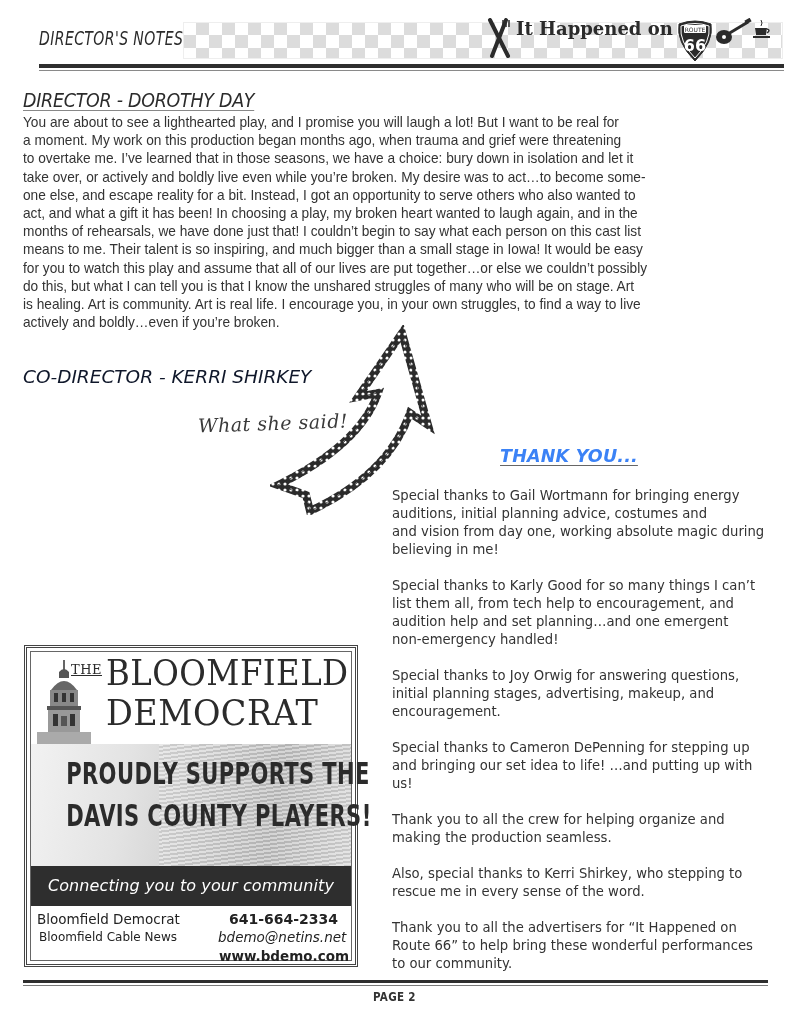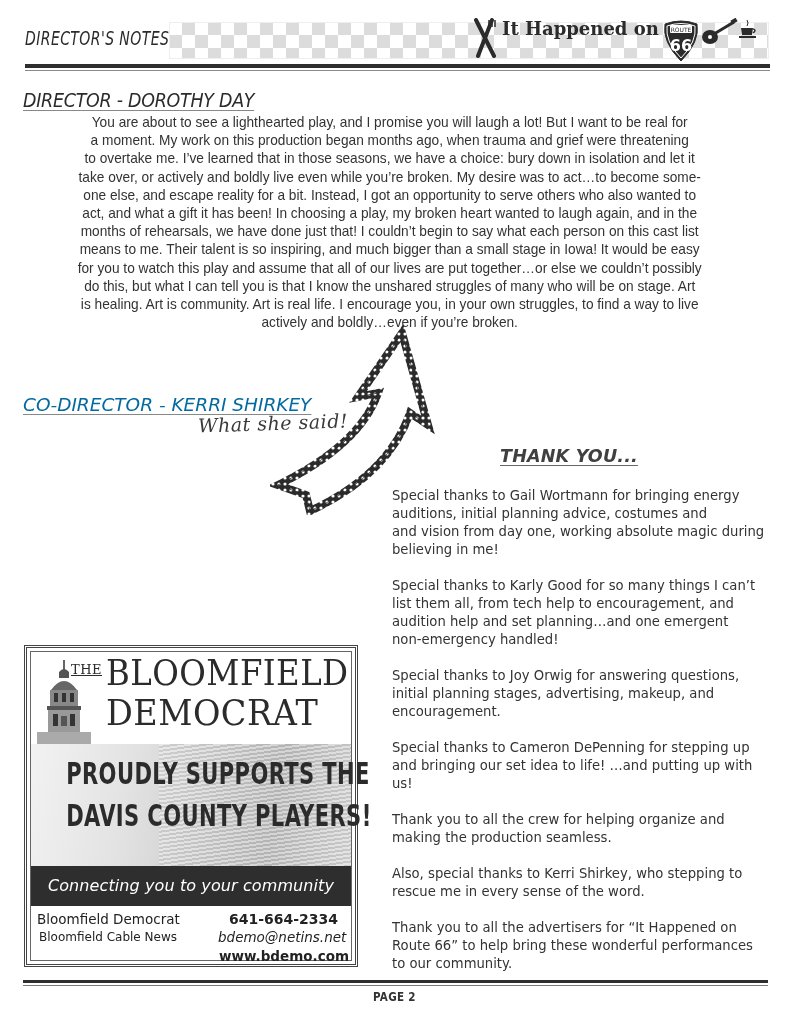--- a/index.html
+++ b/index.html
@@ -1,45 +1,45 @@
 <!DOCTYPE html>
 <html><head>
 <meta charset="utf-8">
 <style>
   html, body { margin: 0; padding: 0; background: #ffffff; }
   body { width: 791px; height: 1024px; position: relative; overflow: hidden; font-family: "DejaVu Sans", sans-serif; color: #2b2b2b; }
 
   
-  .header { position: absolute; left: 2px; top: 0; width: 643px; height: 70px; }
+  .header { position: absolute; left: 16px; top: 0; width: 643px; height: 70px; }
   .header-title { position: absolute; left: 23px; top: 27px; font-family: "DejaVu Sans Condensed", "DejaVu Sans", sans-serif; font-style: italic; font-size: 19px; letter-spacing: 0.5px; color: #2b2b2b; transform: scaleX(0.82); transform-origin: left center; white-space: nowrap; }
   .checker { position: absolute; left: 167px; top: 22px; width: 600px; height: 37px;
     background-color: #ffffff;
     background-image:
       linear-gradient(45deg, #dcdcdc 25%, transparent 25%, transparent 75%, #dcdcdc 75%),
       linear-gradient(45deg, #dcdcdc 25%, transparent 25%, transparent 75%, #dcdcdc 75%);
     background-size: 26px 26px; background-position: 0 0, 13px 13px;
     transform-origin: center; }
   .checker-mask { position: absolute; left: 167px; top: 22px; width: 600px; height: 37px; border: 1px solid #eeeeee; box-sizing: border-box; }
   .logo { position: absolute; left: 470px; top: 18px; height: 42px; display: flex; align-items: flex-start; background: transparent; }
   .logo-text { font-family: "DejaVu Serif", serif; font-weight: bold; font-size: 18px; color: #2b2b2b; margin: 0 3px 0 4px; white-space: nowrap; }
   .header-rule-thick { position: absolute; left: 23px; top: 64px; width: 745px; height: 4px; background: #2e2e2e; }
   .header-rule-thin { position: absolute; left: 23px; top: 70px; width: 745px; height: 1px; background: #8a8a8a; }
 
   
   .h-director { position: absolute; left: 23px; top: 89px; font-family: "DejaVu Sans", sans-serif; font-style: italic; font-size: 19px; color: #2b2b2b; text-decoration: underline; text-decoration-color: #888; text-underline-offset: 3px; letter-spacing: -0.3px; transform: scaleX(0.92); transform-origin: left; white-space: nowrap; }
-  .director-body { position: absolute; left: 23px; top: 113px; width: 760px; font-family: "Liberation Sans", sans-serif; font-size: 14.2px; line-height: 18.2px; color: #333; text-align: center; }
+  .director-body { position: absolute; left: 23px; top: 113px; width: 760px; font-family: "Liberation Sans", sans-serif; font-size: 14.2px; line-height: 18.2px; color: #333; }
   .director-body span { display: block; white-space: nowrap; transform: scaleX(0.965); transform-origin: left; }
 
-  .h-codirector { position: absolute; left: 23px; top: 366px; font-family: "DejaVu Sans", sans-serif; font-style: italic; font-size: 18.5px; color: #0369a1; text-decoration: underline; text-decoration-color: #888; text-underline-offset: 3px; white-space: nowrap; margin-top: 28px; }
+  .h-codirector { position: absolute; left: 23px; top: 366px; font-family: "DejaVu Sans", sans-serif; font-style: italic; font-size: 18.5px; color: #0f172a; text-decoration-color: #888; text-underline-offset: 3px; white-space: nowrap; }
   .what-she-said { position: absolute; left: 198px; top: 412px; font-family: "DejaVu Serif", serif; font-style: italic; font-size: 19px; color: #3a3a3a; letter-spacing: 0.5px; transform: rotate(-2deg); white-space: nowrap; }
 
   .arrow { position: absolute; left: 270px; top: 325px; width: 170px; height: 190px; }
 
   
-  .h-thanks { position: absolute; left: 500px; top: 446px; font-family: "DejaVu Sans", sans-serif; font-style: italic; font-weight: bold; font-size: 17.5px; color: #404040; text-decoration: underline; text-decoration-color: #666; text-underline-offset: 3px; white-space: nowrap; letter-spacing: 0.2px; }
+  .h-thanks { position: absolute; left: 500px; top: 446px; font-family: "DejaVu Sans", sans-serif; font-style: italic; font-weight: bold; font-size: 17.5px; color: #3b82f6; text-decoration: underline; text-decoration-color: #666; text-underline-offset: 3px; white-space: nowrap; letter-spacing: 0.2px; }
   .thanks-list { position: absolute; left: 392px; top: 487px; width: 405px; font-family: "DejaVu Sans", sans-serif; font-size: 13.2px; line-height: 18px; color: #333; }
   .thanks-item { margin: 0 0 18px 0; }
   .thanks-item span { display: block; white-space: nowrap; }
 
   
   .ad { position: absolute; left: 24px; top: 645px; width: 334px; height: 322px; border: 3px double #444; box-sizing: border-box; background: #fff; }
   .ad-inner { position: absolute; left: 3px; top: 3px; right: 3px; bottom: 3px; border: 1px solid #666; }
   .ad-the { position: absolute; left: 40px; top: 10px; font-family: "DejaVu Serif", serif; font-size: 13px; color: #2b2b2b; letter-spacing: 0.5px; text-decoration: underline; }
   .ad-name1 { position: absolute; left: 75px; top: 0px; font-family: "DejaVu Serif", serif; font-size: 36px; color: #2b2b2b; letter-spacing: 0.5px; white-space: nowrap; transform: scaleX(0.9); transform-origin: left; }
   .ad-name2 { position: absolute; left: 75px; top: 40px; font-family: "DejaVu Serif", serif; font-size: 36px; color: #2b2b2b; letter-spacing: 0.5px; white-space: nowrap; transform: scaleX(0.93); transform-origin: left; }

